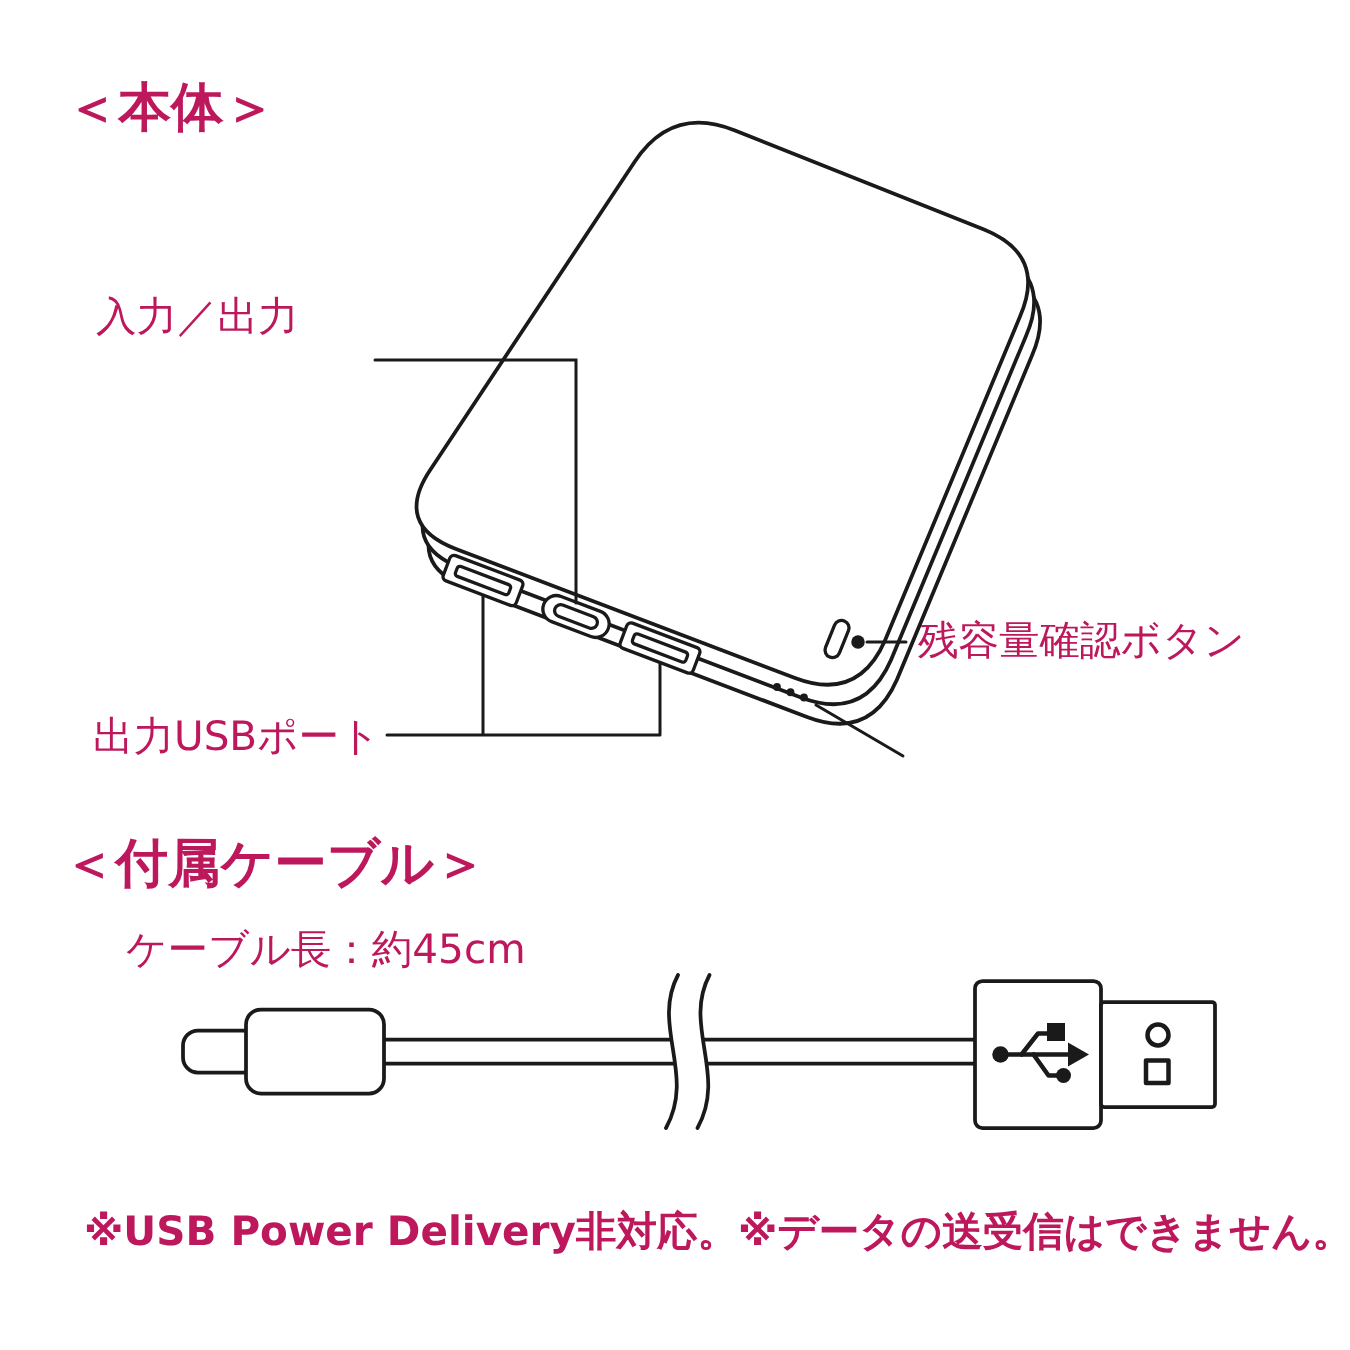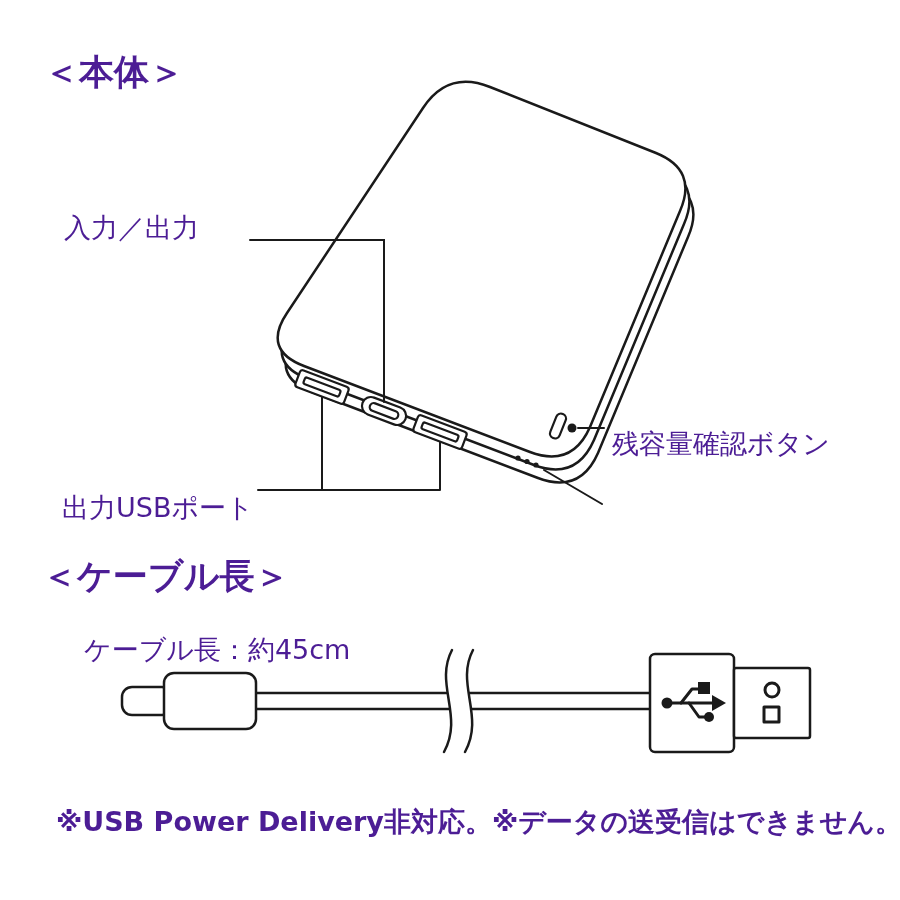--- a/index.html
+++ b/index.html
@@ -9,23 +9,23 @@
     color: #1a1a1a;
   }
   .canvas {
     position: relative;
     width: 900px;
     height: 900px;
     background: #ffffff;
     overflow: hidden;
   }
   svg.layer { position: absolute; left: 0; top: 0; }
-  .t { position: absolute; white-space: nowrap; line-height: 1.15; color: #4c1d95; }
+  .t { position: absolute; white-space: nowrap; line-height: 1.15; color: #be185d; }
   .heading { font-size: 35px; font-weight: 700; }
-  .label { font-size: 27px; font-weight: 500; margin-top: 16px; }
+  .label { font-size: 27px; font-weight: 500; }
   .footnote { font-size: 27px; font-weight: 700; }
 </style>
 </head>
 <body>
 
 <div class="canvas">
 
   <svg class="layer" width="900" height="900" viewBox="0 0 900 900">
 
     <g fill="#ffffff" stroke="#1a1a1a" stroke-width="2.5" stroke-linejoin="round" stroke-linecap="round">
@@ -106,20 +106,20 @@
 
   <div class="t heading" style="left:44px; top:52px">＜本体＞</div>
 
   <div class="t label" style="left:64px; top:196px">入力／出力</div>
 
   <div class="t label" style="left:612px; top:412px">残容量確認ボタン</div>
 
   <div class="t label" style="left:62px; top:476px">出力USBポート</div>
 
 
-  <div class="t heading" style="left:42px; top:556px">＜ケーブル長＞</div>
+  <div class="t heading" style="left:42px; top:556px">＜付属ケーブル＞</div>
 
   <div class="t label" style="left:84px; top:618px">ケーブル長：約45cm</div>
 
 
 
   <div class="t footnote" style="left:56px; top:806px">※USB Power Delivery非対応。※データの送受信はできません。</div>
 </div>
 
 </body></html>

